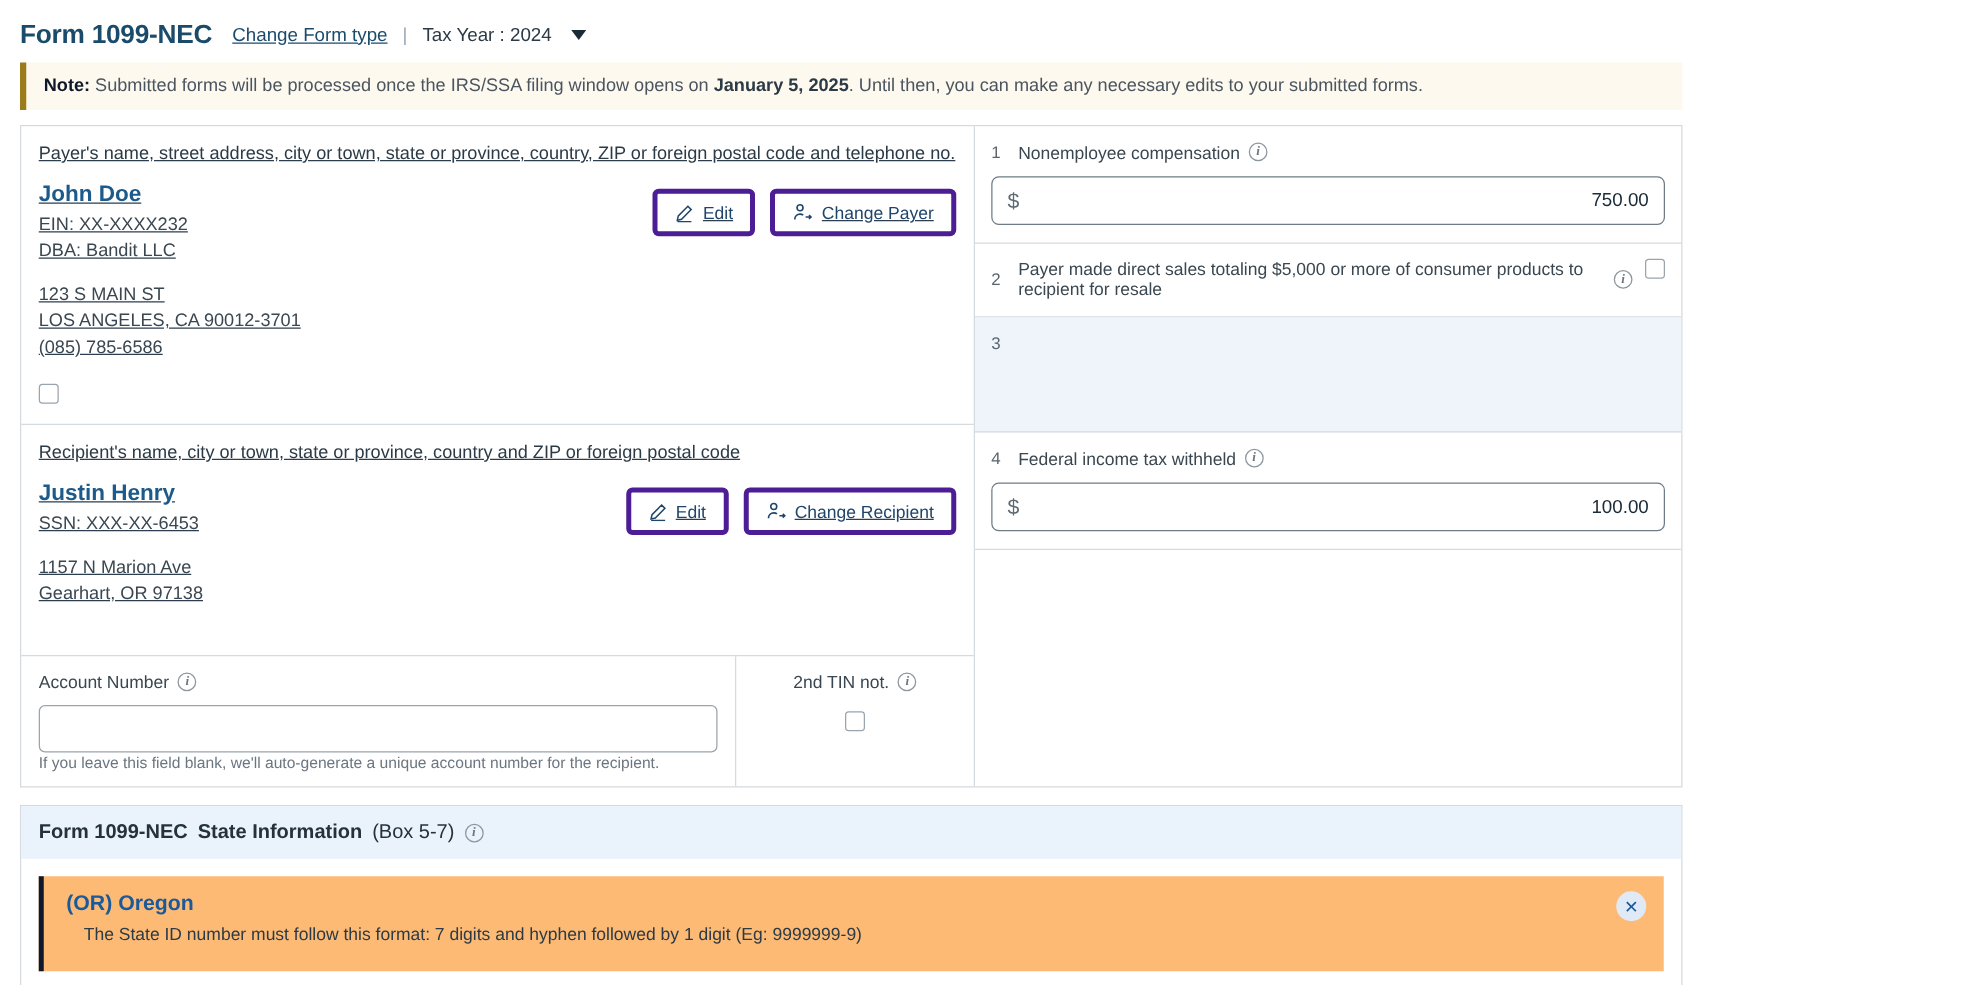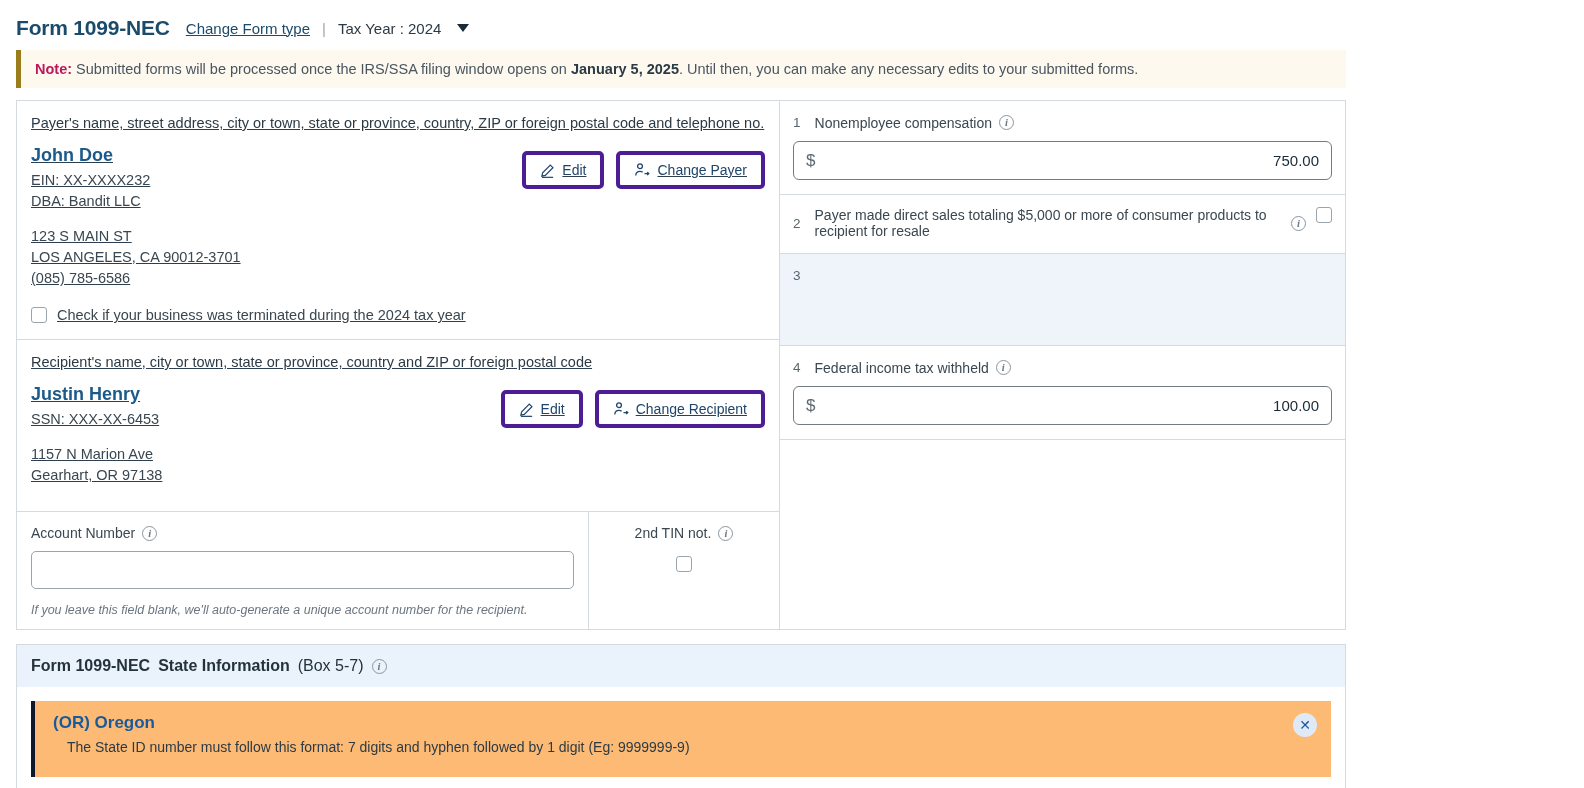--- a/index.html
+++ b/index.html
@@ -39,21 +39,21 @@
   
   .note {
     margin: 0 16px 0 16px;
     background: #fdf9ef;
     border-left: 5px solid #9a7c1a;
     padding: 11px 14px;
     font-size: 14.5px;
     color: #4a5560;
   }
   .note b { color: #2b3a45; }
-  .note .note-word { color: #be185d; font-weight: bold; }
+  .note .note-word { color: #0f172a; font-weight: bold; }
 
   
   .formbox {
     margin: 12px 16px 0 16px;
     border: 1px solid #d5dade;
     display: flex;
     height: 530px;
     background: #fff;
   }
   .col-left { width: 763px; border-right: 1px solid #d5dade; display: flex; flex-direction: column; }
@@ -90,21 +90,21 @@
   .acct-left { flex: 1; padding: 12px 14px 12px 14px; border-right: 1px solid #d5dade; }
   .acct-right { width: 190px; padding: 12px 14px; text-align: center; }
   .lbl { font-size: 14px; color: #3a4750; display: inline-flex; align-items: center; gap: 7px; }
   .txtinput {
     width: 100%; height: 38px; margin-top: 9px;
     border: 1px solid #9aa4ad; border-radius: 5px;
     background: #fff; padding: 0 10px; font-size: 14px;
     font-family: "Liberation Sans", sans-serif; color: #2b3a45;
     outline: none;
   }
-  .hint { font-size: 12.5px; color: #6b7680; margin-top: 14px; font-style: italic; }
+  .hint { font-size: 12.5px; color: #6b7680; margin-top: 1px; }
   .tin-chk { margin: 14px auto 0 auto; }
 
   
   .rbox { border-bottom: 1px solid #d5dade; padding: 12px 13px 14px 13px; }
   .rbox-row { display: flex; align-items: flex-start; justify-content: space-between; gap: 10px; }
   .rnum { font-size: 13.5px; color: #5a666f; margin-right: 7px; }
   .rlabel { font-size: 14px; color: #3a4750; display: inline-flex; align-items: center; gap: 7px; }
   .money {
     position: relative; margin-top: 10px;
     border: 1px solid #6f7c85; border-radius: 6px;
@@ -207,21 +207,20 @@
                   <path d="M1.8 13.6c0-2.6 1.9-4.3 4.2-4.3 1 0 1.9 0.3 2.6 0.8"></path>
                   <path d="M10.5 11.6h4.2M13.2 10.1l1.6 1.5-1.6 1.5"></path>
                 </svg>
               </span>
               <span>Change Payer</span>
             </div>
           </div>
         </div>
         <div class="chk-row">
           <div class="chkbox"></div>
-          <span class="chk-label">Check if your business was terminated during the 2024 tax year</span>
         </div>
       </div>
 
       <div class="divider"></div>
 
       <div class="sec">
         <div class="sec-head">Recipient's name, city or town, state or province, country and ZIP or foreign postal code</div>
         <div class="entity-row">
           <div>
             <div class="entity-name">Justin Henry</div>

